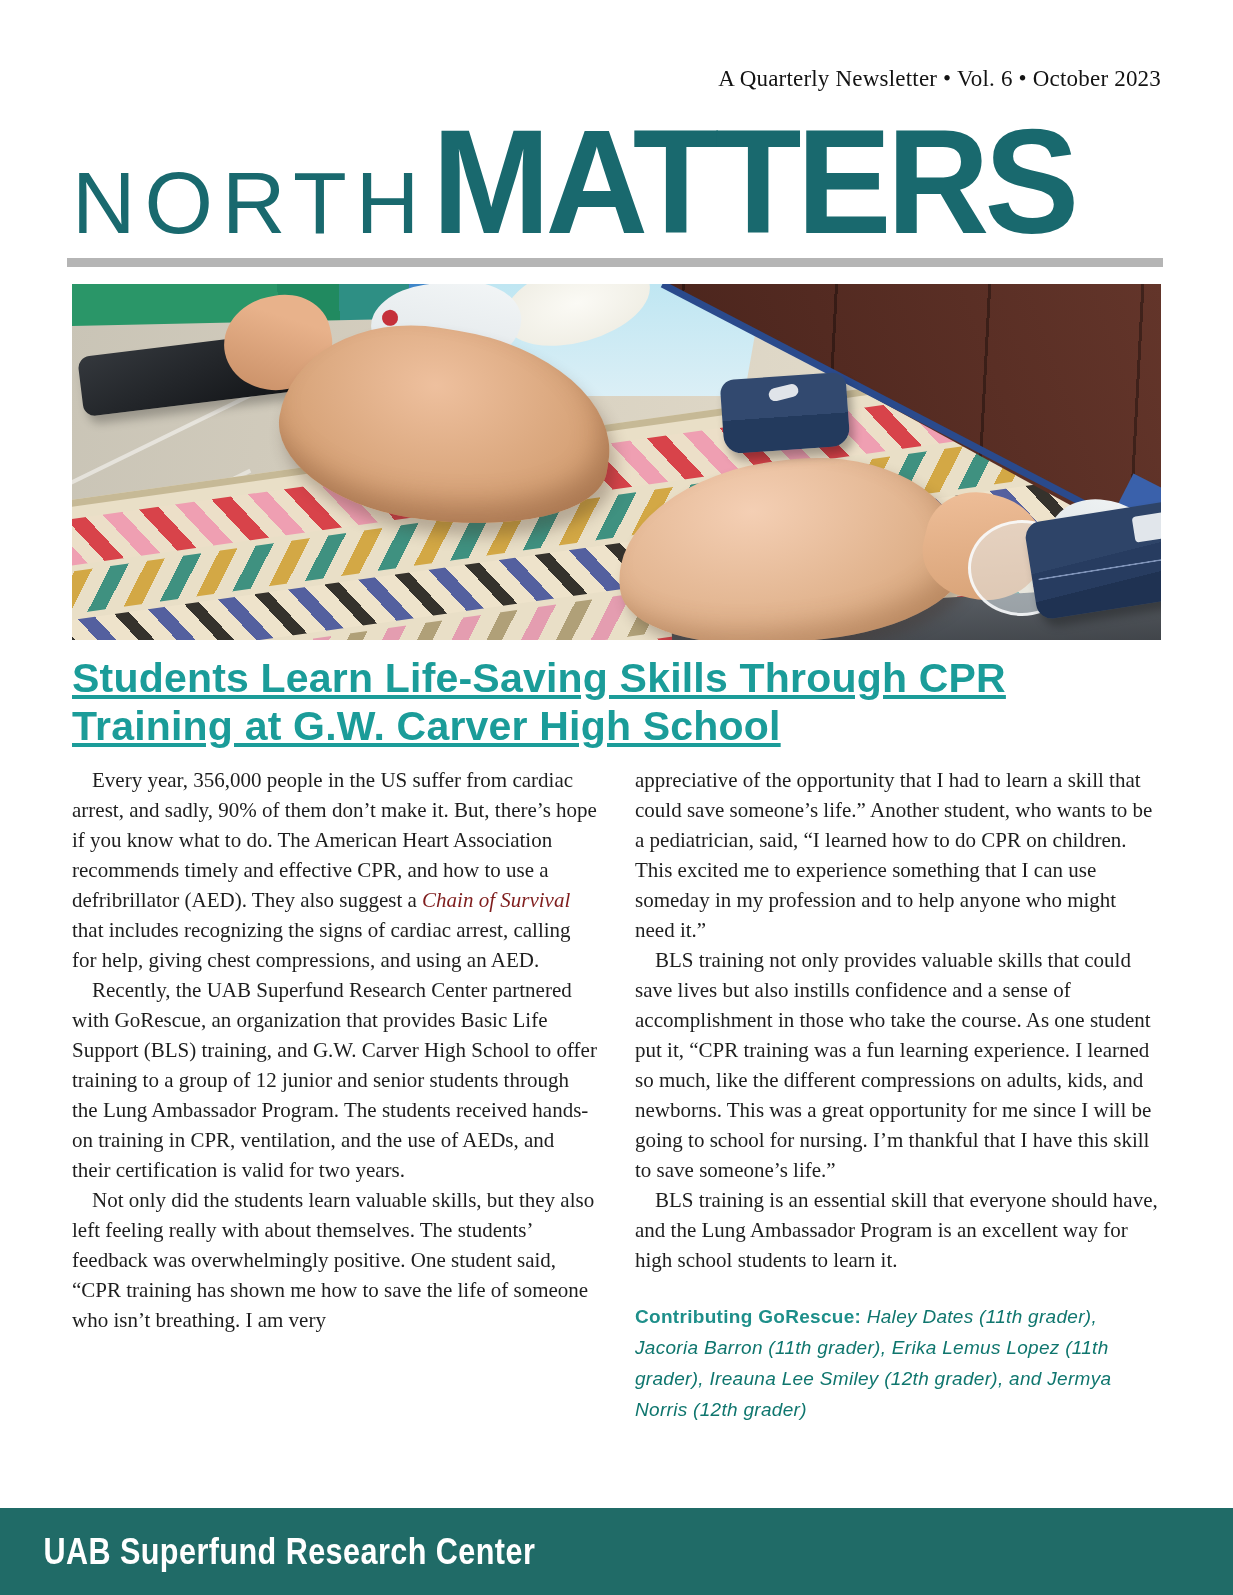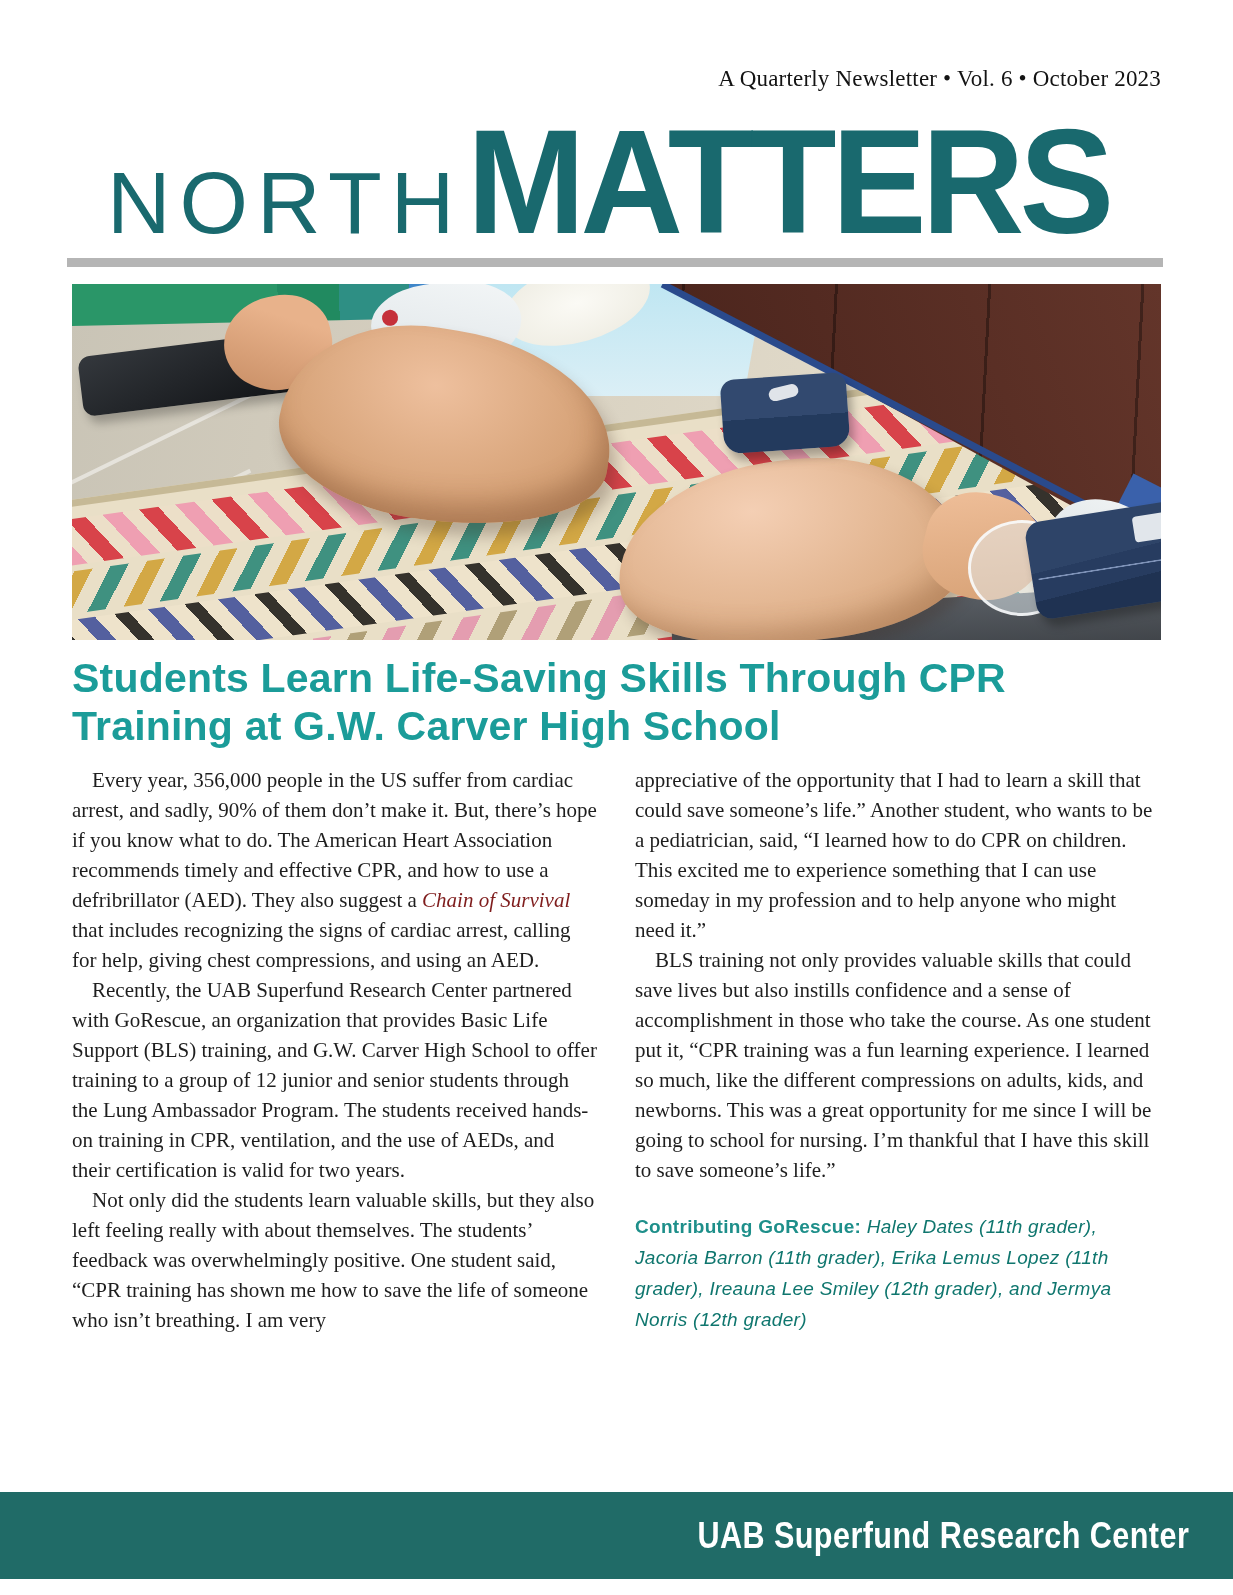--- a/index.html
+++ b/index.html
@@ -6,21 +6,21 @@
   body{
     width:1233px;height:1595px;position:relative;background:#ffffff;
     font-family:"Liberation Sans",sans-serif;overflow:hidden;
   }
   
   .issue-line{
     position:absolute;top:66px;right:72px;
     font-family:"Liberation Serif",serif;font-size:23px;color:#131313;
     letter-spacing:.2px;
   }
-  .masthead{position:absolute;top:126px;left:72px;display:flex;align-items:flex-end;margin-left:35px;}
+  .masthead{position:absolute;top:126px;left:72px;display:flex;align-items:flex-end;}
   .masthead-left{display:flex;flex-direction:column;}
   .m-north{
     font-size:88px;line-height:70px;letter-spacing:9px;color:#19696e;font-weight:400;
   }
   .m-birm{
     font-size:49px;line-height:46px;letter-spacing:2px;color:#19696e;font-weight:400;margin-top:4px;
   }
   .m-matters{
     font-size:148px;line-height:112px;font-weight:bold;color:#19696e;
     letter-spacing:-5px;transform:scaleX(.96);transform-origin:left bottom;margin-left:4px;
@@ -97,38 +97,38 @@
   .ph-aed2{left:958px;top:226px;width:172px;height:98px;border-radius:16px;
     background:linear-gradient(175deg,#2e4468 0 45%,#273c60 45% 70%,#1f3252 70%);transform:rotate(-9deg);z-index:9;
     box-shadow:4px 8px 10px rgba(0,0,0,.3);}
   .ph-aed2::before{content:"";position:absolute;right:24px;top:10px;width:40px;height:26px;border-radius:4px;background:rgba(245,248,250,.9);}
   .ph-aed2::after{content:"";position:absolute;left:6px;right:6px;top:56px;height:0;border-top:2px solid #7f93b8;border-radius:2px;}
 
   
   .headline{
     position:absolute;top:654px;left:72px;width:1092px;margin:0;
     font-size:41px;font-weight:bold;line-height:48px;color:#1b9c99;
-    letter-spacing:.2px;white-space:pre-line;
+    letter-spacing:.2px;white-space:pre-line;text-decoration:underline;
   }
   .columns{position:absolute;top:765px;left:72px;width:1089px;display:flex;gap:37px;}
   .col{width:526px;font-family:"Liberation Serif",serif;font-size:21px;line-height:30px;color:#1e1e1e;}
   .col p{margin:0;}
   .col p.indent{text-indent:20px;}
   .accent{color:#7f1d1d;font-weight:normal;font-style:italic;}
   .contributors{
     margin-top:26px;font-family:"Liberation Sans",sans-serif;
     font-size:19px;line-height:31px;letter-spacing:.3px;
   }
   .contrib-label{font-weight:bold;color:#1e8f8a;}
   .contrib-names{font-style:italic;color:#0f766e;}
 
   
   .footer-bar{
-    position:absolute;left:0;bottom:16px;width:100%;height:87px;background:#206b67;
-    display:flex;align-items:center;justify-content:flex-end;
+    position:absolute;left:0;bottom:0;width:100%;height:87px;background:#206b67;
+    display:flex;align-items:center;justify-content:flex-start;
   }
   .footer-bar span{
     color:#ffffff;font-size:36px;font-weight:bold;letter-spacing:.5px;
     transform:scaleX(.85);
   }
 </style>
 </head>
 <body>
 
 <div class="issue-line">A Quarterly Newsletter • Vol. 6 • October 2023</div>
@@ -177,20 +177,21 @@
 <div class="columns">
   <div class="col">
       <p class="indent"><span>Every year, 356,000 people in the US suffer from cardiac arrest, and sadly, 90% of them don’t make it. But, there’s hope if you know what to do. The American Heart Association recommends timely and effective CPR, and how to use a defribrillator (AED). They also suggest a </span><span class="accent">Chain of Survival</span><span> that includes recognizing the signs of cardiac arrest, calling for help, giving chest compressions, and using an AED.</span></p>
       <p class="indent"><span>Recently, the UAB Superfund Research Center partnered with GoRescue, an organization that provides Basic Life Support (BLS) training, and G.W. Carver High School to offer training to a group of 12 junior and senior students through the Lung Ambassador Program. The students received hands-on training in CPR, ventilation, and the use of AEDs, and their certification is valid for two years.</span></p>
       <p class="indent"><span>Not only did the students learn valuable skills, but they also left feeling really with about themselves. The students’ feedback was overwhelmingly positive. One student said, “CPR training has shown me how to save the life of someone who isn’t breathing. I am very</span></p>
     </div>
   <div class="col">
     <div>
         <p class=""><span>appreciative of the opportunity that I had to learn a skill that could save someone’s life.” Another student, who wants to be a pediatrician, said, “I learned how to do CPR on children. This excited me to experience something that I can use someday in my profession and to help anyone who might need it.”</span></p>
         <p class="indent"><span>BLS training not only provides valuable skills that could save lives but also instills confidence and a sense of accomplishment in those who take the course. As one student put it, “CPR training was a fun learning experience. I learned so much, like the different compressions on adults, kids, and newborns. This was a great opportunity for me since I will be going to school for nursing. I’m thankful that I have this skill to save someone’s life.”</span></p>
+        <p class="indent"><span>BLS training is an essential skill that everyone should have, and the Lung Ambassador Program is an excellent way for high school students to learn it.</span></p>
       </div>
     <div class="contributors">
       <span class="contrib-label">Contributing GoRescue:</span><span class="contrib-names"> Haley Dates (11th grader), Jacoria Barron (11th grader), Erika Lemus Lopez (11th grader), Ireauna Lee Smiley (12th grader), and Jermya Norris (12th grader)</span>
     </div>
   </div>
 </div>
 
 <footer class="footer-bar">
   <span>UAB Superfund Research Center</span>
 </footer>

